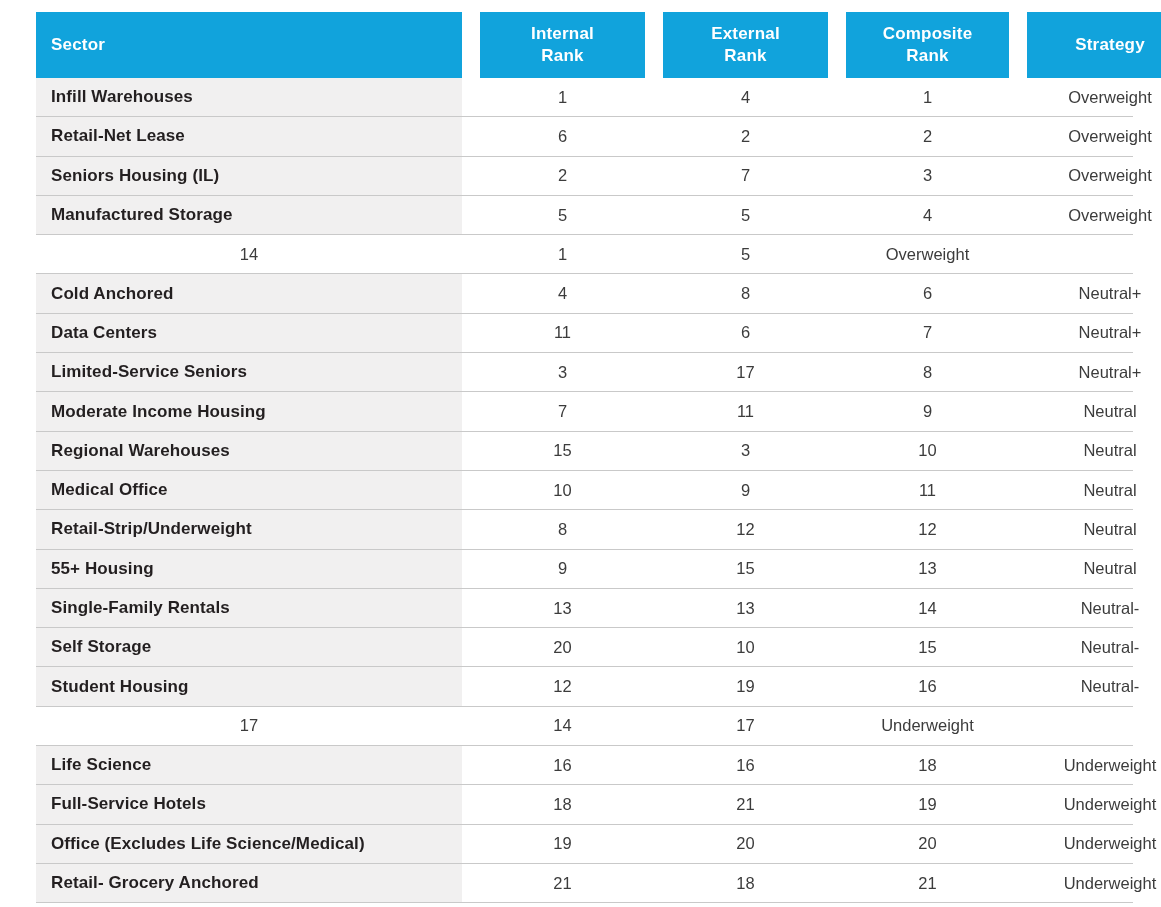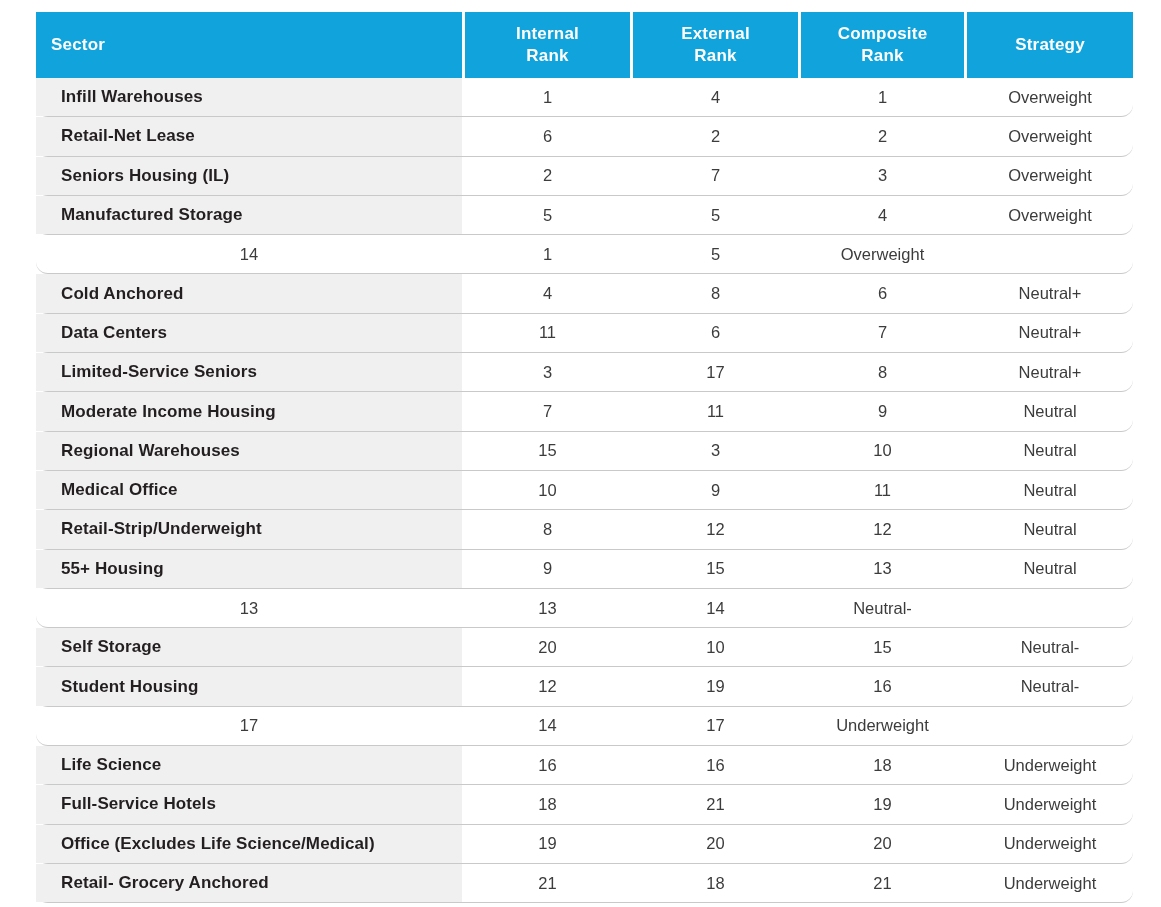--- a/index.html
+++ b/index.html
@@ -10,23 +10,22 @@
     overflow: hidden;
   }
   .rank-table {
     position: absolute;
     left: 36px; top: 12px;
     width: 1097px;
   }
   .grid-row {
     display: grid;
     grid-template-columns: 426px 165px 165px 163px 166px;
-    column-gap: 3px;
+    column-gap: 18px;
     align-items: stretch;
-    border-radius: 12px;
   }
   .thead .hdr-cell {
     background: #11A3DC;
     color: #ffffff;
     font-weight: bold;
     font-size: 17px;
     line-height: 1.32;
     height: 66px;
     display: flex;
     align-items: center;
@@ -50,21 +49,21 @@
     align-items: center;
     font-size: 16.5px;
     color: #3c3c3c;
     justify-content: center;
     text-align: center;
   }
   .cell.sector {
     background: #F1F0F0;
     justify-content: flex-start;
     text-align: left;
-    padding-left: 25px;
+    padding-left: 15px;
     font-weight: bold;
     font-size: 17px;
     color: #231F20;
     letter-spacing: 0.1px;
   }
 </style>
 </head>
 <body>
 
 <div class="rank-table">
@@ -163,20 +162,21 @@
         <div class="cell">Neutral</div>
       </div>
       <div class="grid-row">
         <div class="cell sector">55+ Housing</div>
         <div class="cell">9</div>
         <div class="cell">15</div>
         <div class="cell">13</div>
         <div class="cell">Neutral</div>
       </div>
       <div class="grid-row">
+        <div class="cell sector">Single-Family Rentals</div>
         <div class="cell">13</div>
         <div class="cell">13</div>
         <div class="cell">14</div>
         <div class="cell">Neutral-</div>
       </div>
       <div class="grid-row">
         <div class="cell sector">Self Storage</div>
         <div class="cell">20</div>
         <div class="cell">10</div>
         <div class="cell">15</div>

